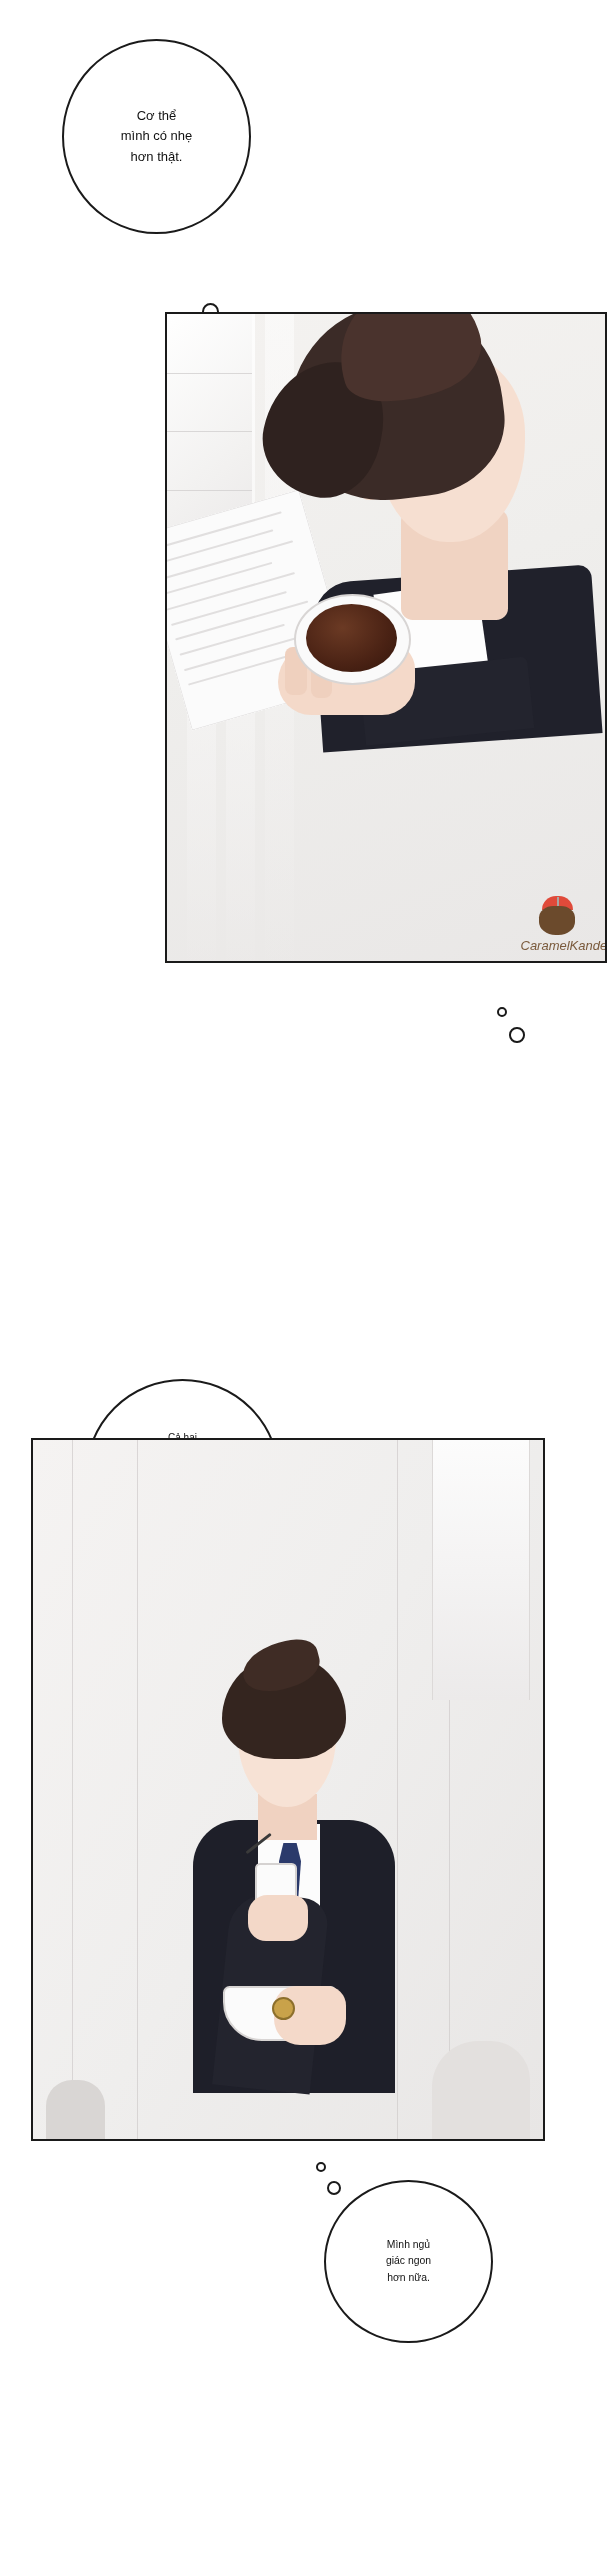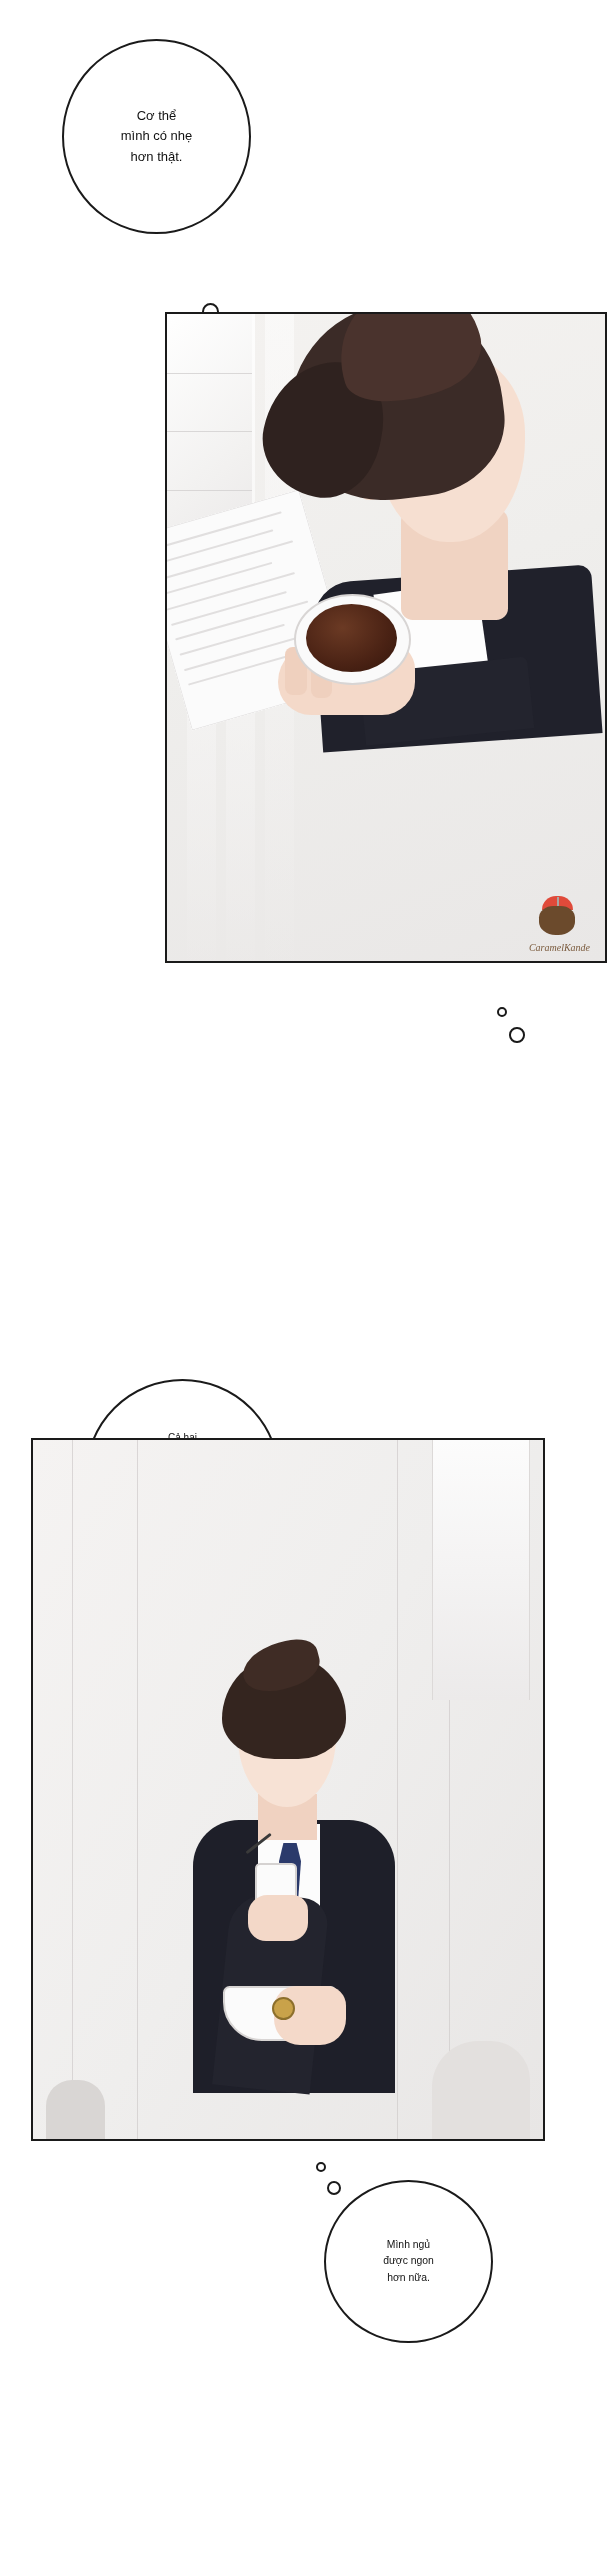--- a/index.html
+++ b/index.html
@@ -257,23 +257,23 @@
     width: 2px;
     height: 17px;
     background: #a8a6a4;
   }
   .stamp-sig {
     position: absolute;
     left: 0;
     bottom: 0;
     width: 78px;
     text-align: center;
-    font-family: Liberation Serif, serif;
+    font-family: Liberation Sans, sans-serif;
     font-style: italic;
-    font-size: 10px;
+    font-size: 13px;
     color: #7a5a3c;
   }
 
   
   .p2-bg {
     position: absolute;
     inset: 0;
     background: linear-gradient(120deg, #f5f3f2 0%, #efeeed 50%, #e8e6e5 100%);
   }
   .p2-panelline {
@@ -564,18 +564,18 @@
       <div class="p2-bowl"></div>
       <div class="p2-hand2"></div>
       <div class="p2-watch"></div>
     </div>
   </div>
 
   <div class="tail-dot" style="left:316px; top:2162px; width:10.4px; height:10.4px;"></div>
   <div class="tail-dot" style="left:327px; top:2181px; width:14.3px; height:14.3px;"></div>
   <div class="bubble" style="left:324px; top:2180px; width:169px; height:163px; font-size:10.4px;">
     <span class="bubble-text">Mình ngủ
-được ngon
+giác ngon
 hơn nữa.</span>
   </div>
 
 </div>
 
 
 </body></html>

